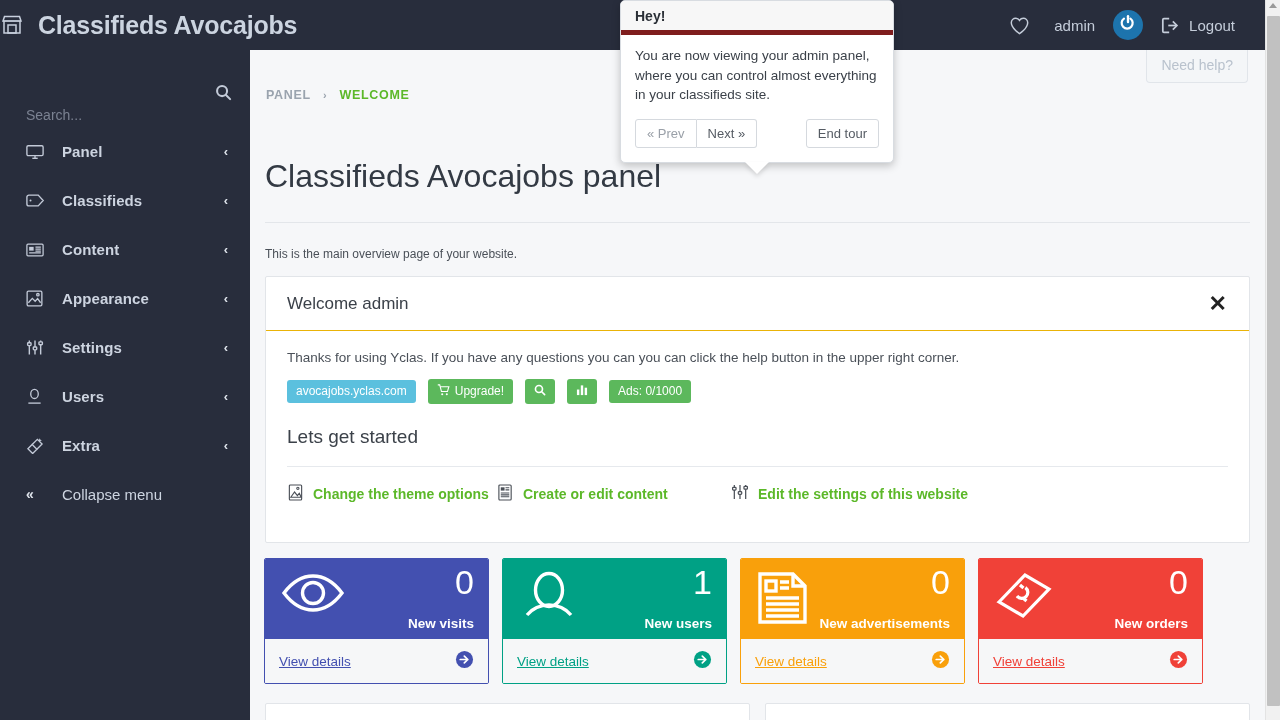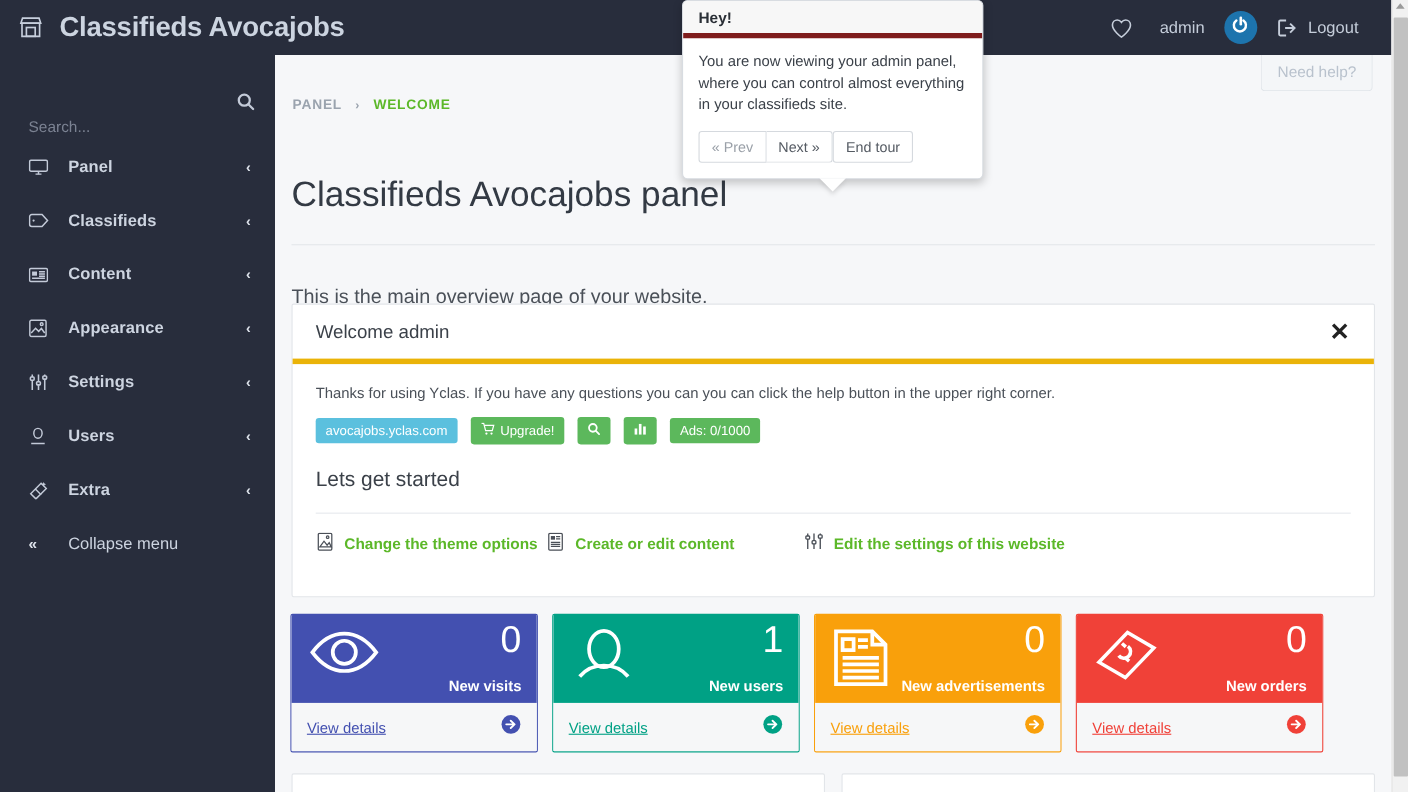--- a/index.html
+++ b/index.html
@@ -11,21 +11,21 @@
     background: #f6f7f9;
   }
   #root { position: relative; width: 1280px; height: 720px; overflow: hidden; }
 
   
   .topbar {
     position: absolute; top: 0; left: 0; width: 1265px; height: 50px;
     background: #282d3c; z-index: 30;
   }
   .brand {
-    position: absolute; left: 16px; top: 0; height: 50px;
+    position: absolute; left: 0; top: 0; height: 50px;
     display: flex; align-items: center; gap: 14px;
     color: #c7cfdd; text-decoration: none;
   }
   .brand-icon { width: 24px; height: 24px; display: block; }
   .brand-text { font-size: 25px; font-weight: bold; letter-spacing: -0.2px; color: #ccd4e0; }
 
   .header-right {
     position: absolute; right: 18px; top: 0; height: 50px;
     display: flex; align-items: center; gap: 0px;
   }
@@ -98,32 +98,32 @@
   .page-title {
     position: absolute; left: 15px; top: 108px;
     font-size: 32px; color: #333a44; font-weight: normal; margin: 0;
   }
   .title-rule {
     position: absolute; left: 15px; top: 172px; width: 985px; height: 1px;
     background: #e3e6ea;
   }
   .intro-text {
     position: absolute; left: 15px; top: 197px;
-    font-size: 18px; color: #4a5058; margin-top: 12px;
+    font-size: 12px; color: #4a5058;
   }
 
   
   .card {
     background: #fff; border: 1px solid #e2e5e9; border-radius: 2px;
   }
   .welcome-card {
     position: absolute; left: 15px; top: 226px; width: 985px; height: 267px;
   }
   .welcome-head {
-    height: 54px; border-bottom: 5px solid #eab308;
+    height: 54px; border-bottom: 1px solid #eab308;
     display: flex; align-items: center; justify-content: space-between;
     padding: 0 20px 0 21px;
   }
   .welcome-title { font-size: 17px; color: #3b4149; }
   .close-x {
     background: none; border: none; cursor: pointer;
     font-size: 22px; font-weight: bold; color: #222; line-height: 1;
     padding: 0 2px;
   }
   .welcome-body { padding: 19px 21px 0; }
@@ -187,21 +187,21 @@
     background: #fff; border: 1px solid #d8dce1; border-radius: 5px;
     box-shadow: 0 3px 9px rgba(0,0,0,.22); z-index: 60;
   }
   .tour-head {
     height: 34px; background: #f7f7f7; border-bottom: 5px solid #7f1d1d;
     border-radius: 4px 4px 0 0; display: flex; align-items: center;
     padding: 0 14px; font-size: 14px; font-weight: bold; color: #2a2f36;
   }
   .tour-body { padding: 11px 14px 0; font-size: 13.5px; color: #3b4149; line-height: 1.45; }
   .tour-actions {
-    display: flex; align-items: center; 
+    display: flex; align-items: center; justify-content: space-between;
     padding: 14px 14px 0;
   }
   .btn-group { display: flex; }
   .tbtn {
     background: #fff; border: 1px solid #d5d9de; color: #555b63;
     font-size: 13px; padding: 6px 11px; cursor: pointer;
     font-family: "Liberation Sans", sans-serif;
   }
   .tbtn.prev { color: #9aa0a8; border-radius: 3px 0 0 3px; }
   .tbtn.next { border-left: none; border-radius: 0 3px 3px 0; }

